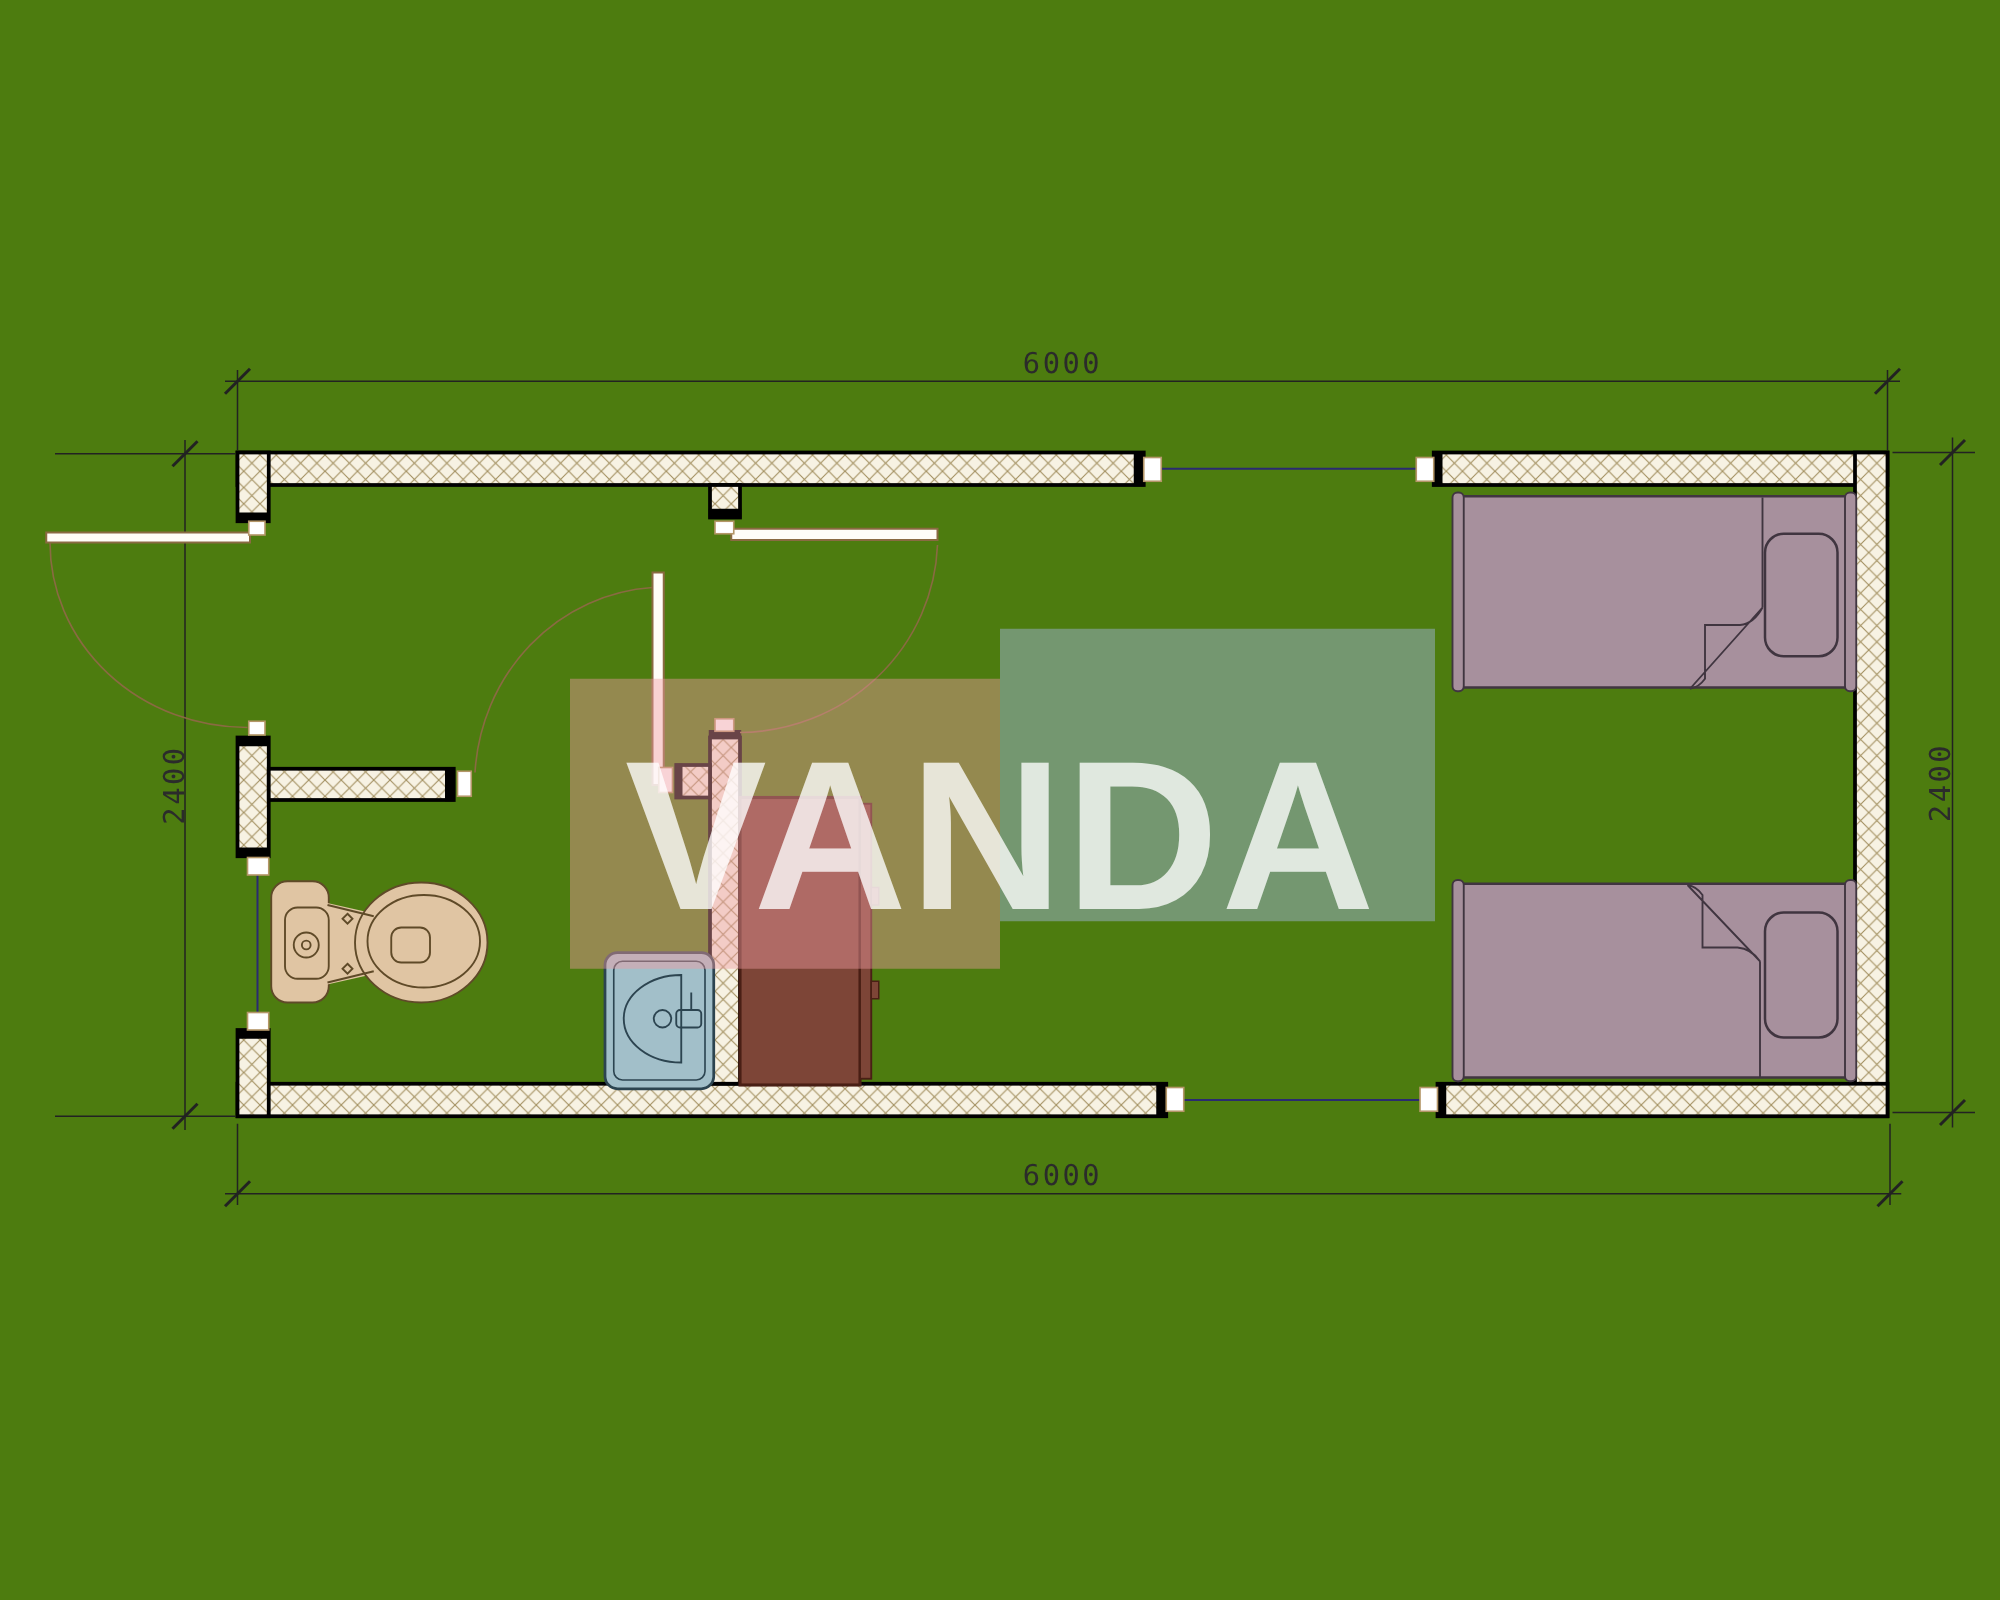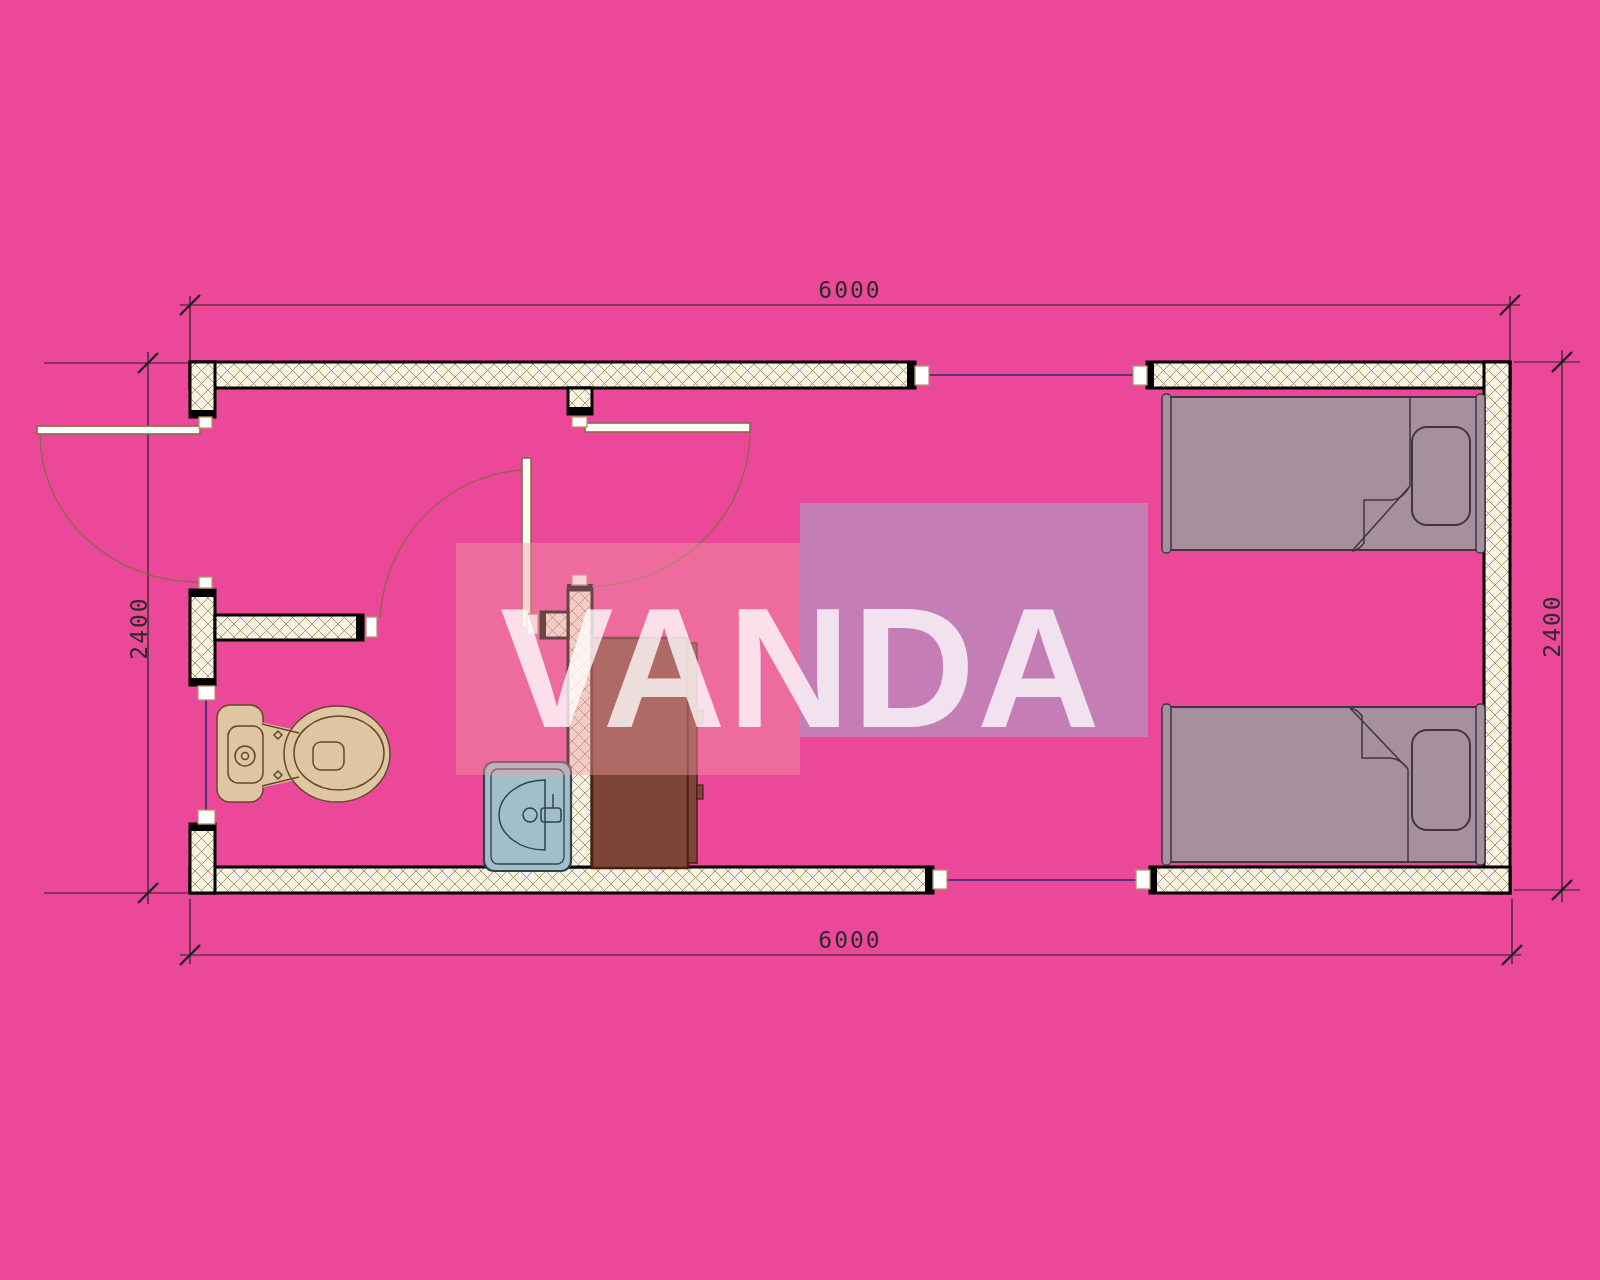--- a/index.html
+++ b/index.html
@@ -1,20 +1,20 @@
 <!DOCTYPE html>
 <html><head>
 <meta charset="utf-8">
 <style>
   html, body { margin: 0; padding: 0; background: #ffffff; }
   .stage {
     position: relative;
     width: 1600px;
     height: 1280px;
-    background: #ec4899;
+    background: #4d7c0f;
     overflow: hidden;
     font-family: "Liberation Sans", sans-serif;
   }
   svg { display: block; }
   text { user-select: none; }
   .dim-text {
     font-family: "DejaVu Sans Mono", monospace;
     letter-spacing: 2px;
   }
   .brand-text {

